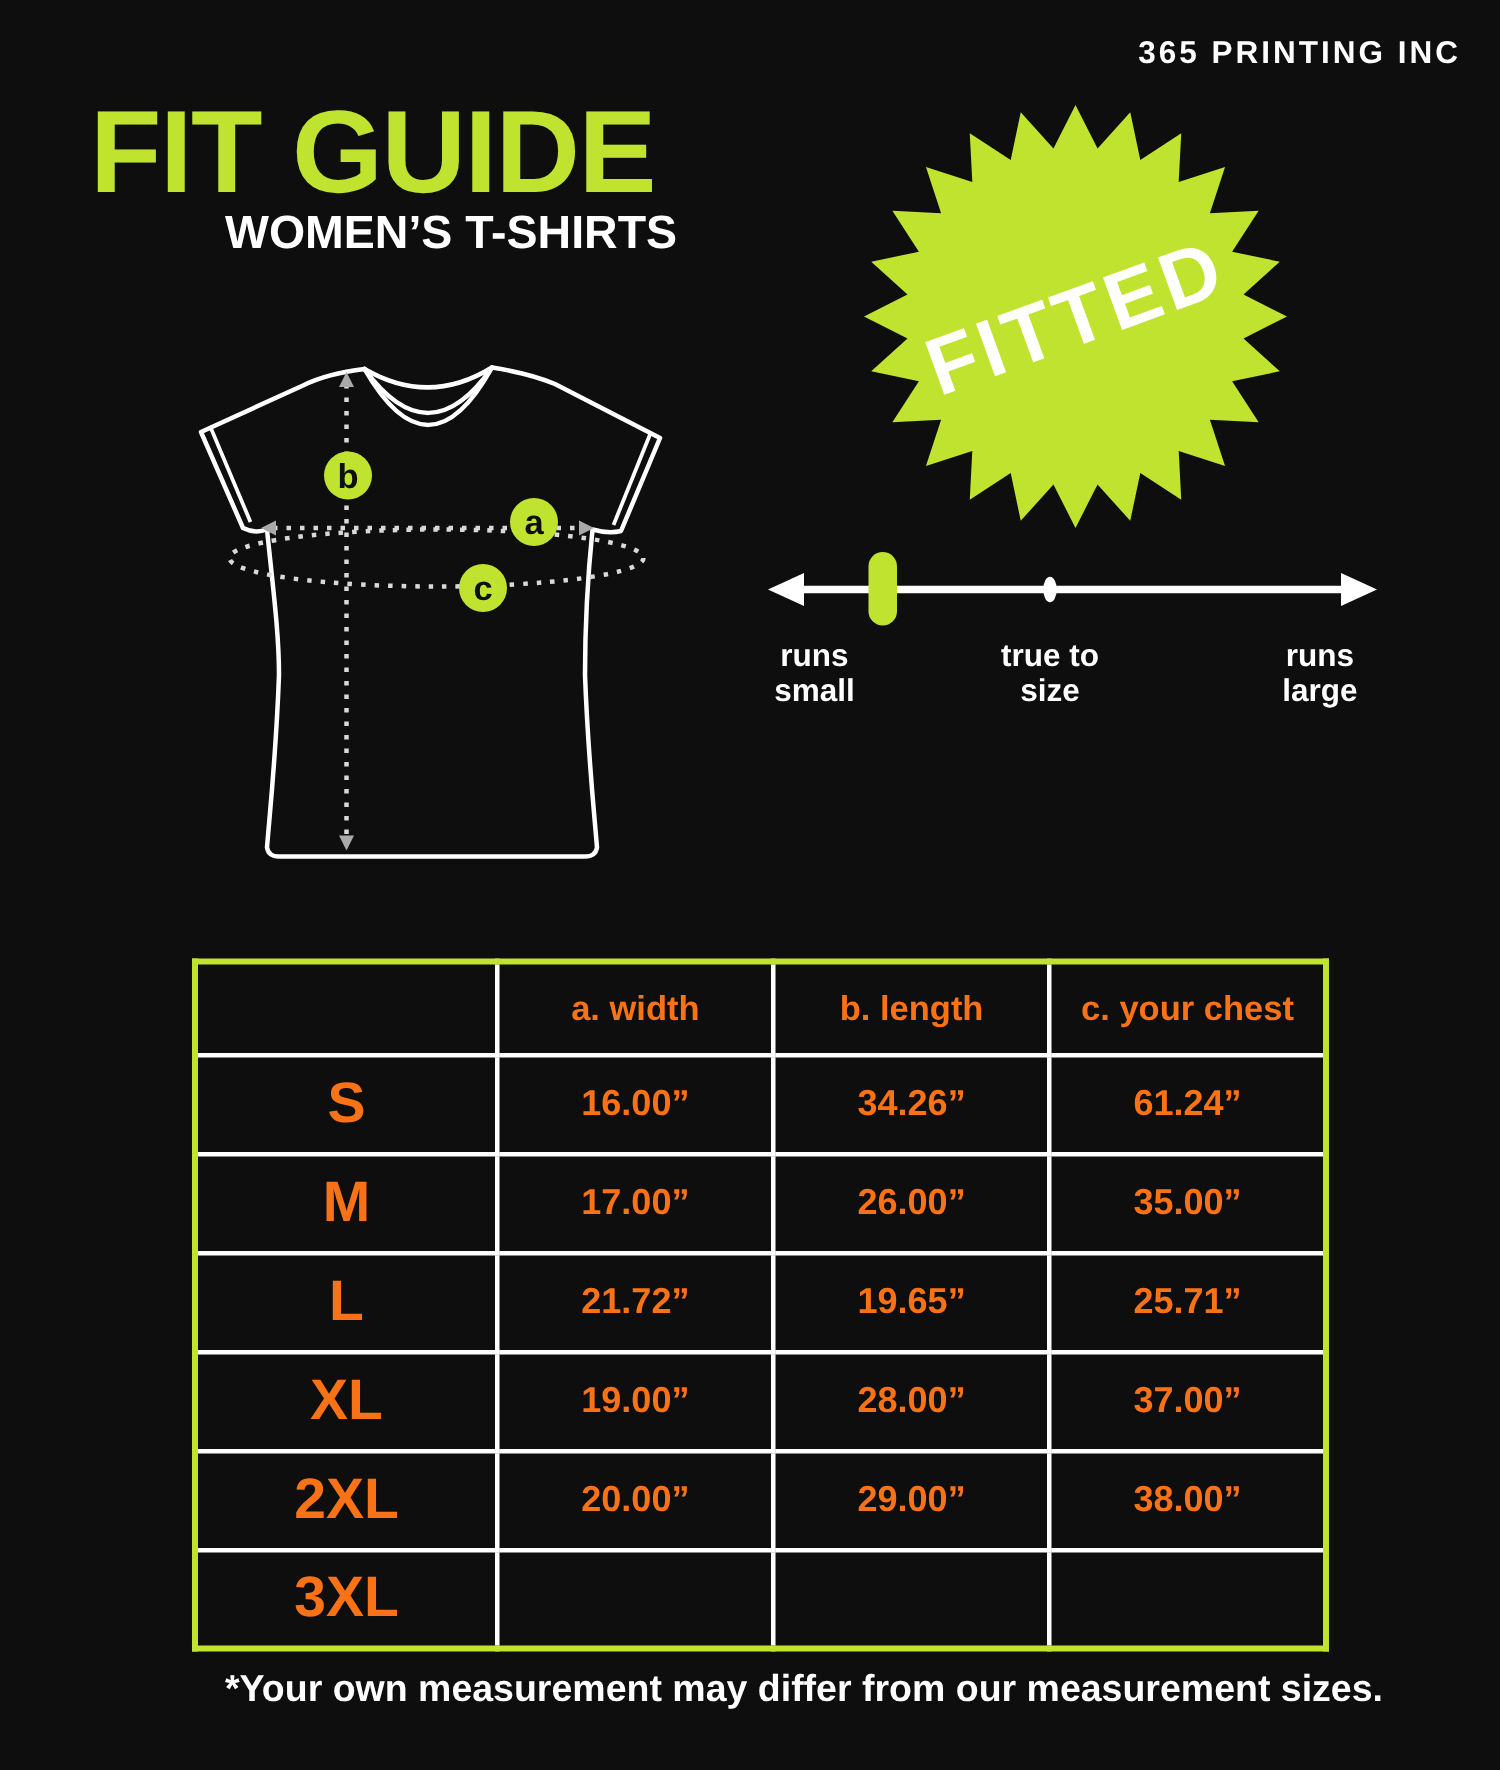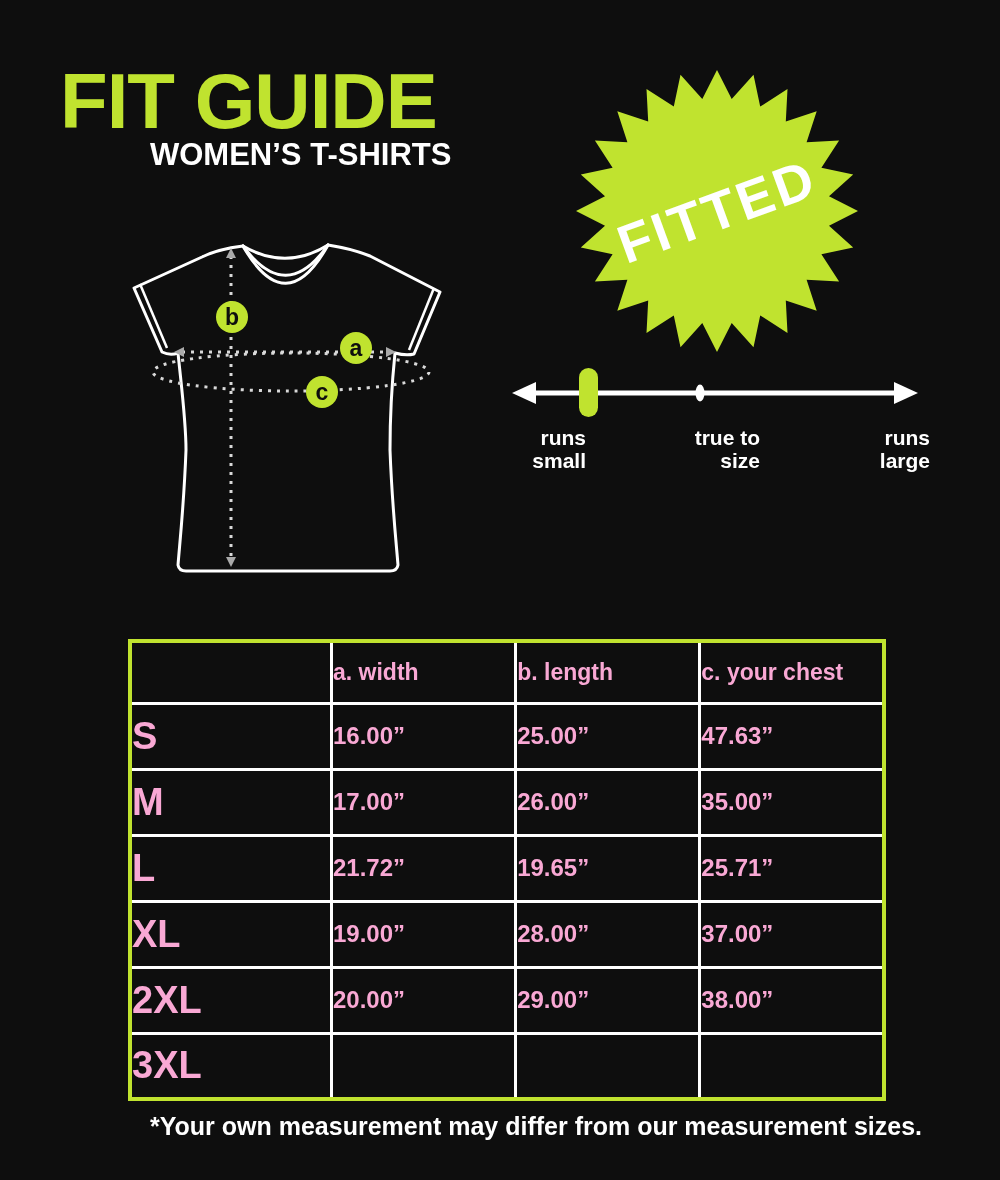--- a/index.html
+++ b/index.html
@@ -30,50 +30,51 @@
   .badge-label{
     font-family:"Liberation Sans", sans-serif;
     font-weight:bold;font-size:54px;letter-spacing:3px;
     fill:#ffffff;
   }
   .shirt-wrap{position:absolute;left:120px;top:222px;width:340px;height:360px;}
   .scale-wrap{position:absolute;left:500px;top:355px;width:430px;height:130px;}
   .scale-label{
     position:absolute;top:72px;
     font-size:21px;font-weight:bold;line-height:1.08;
-    text-align:right;white-space:pre-line;color:#fff;
+    text-align:center;white-space:pre-line;color:#fff;
   }
   .scale-label.l{left:0px;width:86px;}
   .scale-label.c{left:140px;width:120px;}
   .scale-label.r{left:330px;width:100px;}
   table.size-table{
     position:absolute;left:128px;top:639px;width:758px;
     border-collapse:collapse;table-layout:fixed;
     border:4px solid var(--accent);
   }
   .size-table th,.size-table td{
-    border:3px solid #ffffff;text-align:left;vertical-align:middle;
-    color:#f9a8d4;padding:0;
+    border:3px solid #ffffff;text-align:center;vertical-align:middle;
+    color:#f97316;padding:0;
   }
   .size-table thead tr{height:62px;}
   .size-table tbody tr{height:66px;}
   .size-table th{font-size:23px;font-weight:bold;}
   .size-table td.size-cell{font-size:38px;font-weight:bold;}
   .size-table td.val-cell{font-size:24px;font-weight:bold;}
   .col-size{width:198px;}
   .footnote{
     position:absolute;left:0;top:1112px;width:1000px;
     text-align:center;font-size:25px;font-weight:bold;color:#fff;padding-left:36px;
   }
 </style>
 </head>
 <body>
 
 <div class="page" style="--accent: #c0e32f;">
 
+  <div class="brand">365 PRINTING INC</div>
 
   <div class="title">FIT GUIDE</div>
   <div class="subtitle">WOMEN’S T-SHIRTS</div>
 
   <div class="badge-wrap">
     <svg width="286" height="286" viewBox="0 0 286 286">
       <polygon id="starburst" points="143.0,2.0 157.7,31.0 179.5,6.8 186.2,38.6 213.5,20.9 211.8,53.4 242.7,43.3 232.6,74.2 265.1,72.5 247.4,99.8 279.2,106.5 255.0,128.3 284.0,143.0 255.0,157.7 279.2,179.5 247.4,186.2 265.1,213.5 232.6,211.8 242.7,242.7 211.8,232.6 213.5,265.1 186.2,247.4 179.5,279.2 157.7,255.0 143.0,284.0 128.3,255.0 106.5,279.2 99.8,247.4 72.5,265.1 74.2,232.6 43.3,242.7 53.4,211.8 20.9,213.5 38.6,186.2 6.8,179.5 31.0,157.7 2.0,143.0 31.0,128.3 6.8,106.5 38.6,99.8 20.9,72.5 53.4,74.2 43.3,43.3 74.2,53.4 72.5,20.9 99.8,38.6 106.5,6.8 128.3,31.0" fill="#c0e32f"></polygon>
       <text class="badge-label" x="143" y="162" text-anchor="middle" transform="rotate(-20 143 143)">FITTED</text>
     </svg>
   </div>
@@ -141,22 +142,22 @@
         <th class="col-size"></th>
         <th>a. width</th>
         <th>b. length</th>
         <th>c. your chest</th>
       </tr>
     </thead>
     <tbody>
       <tr>
         <td class="size-cell">S</td>
         <td class="val-cell">16.00”</td>
-        <td class="val-cell">25.00”</td>
-        <td class="val-cell">47.63”</td>
+        <td class="val-cell">34.26”</td>
+        <td class="val-cell">61.24”</td>
       </tr>
       <tr>
         <td class="size-cell">M</td>
         <td class="val-cell">17.00”</td>
         <td class="val-cell">26.00”</td>
         <td class="val-cell">35.00”</td>
       </tr>
       <tr>
         <td class="size-cell">L</td>
         <td class="val-cell">21.72”</td>

